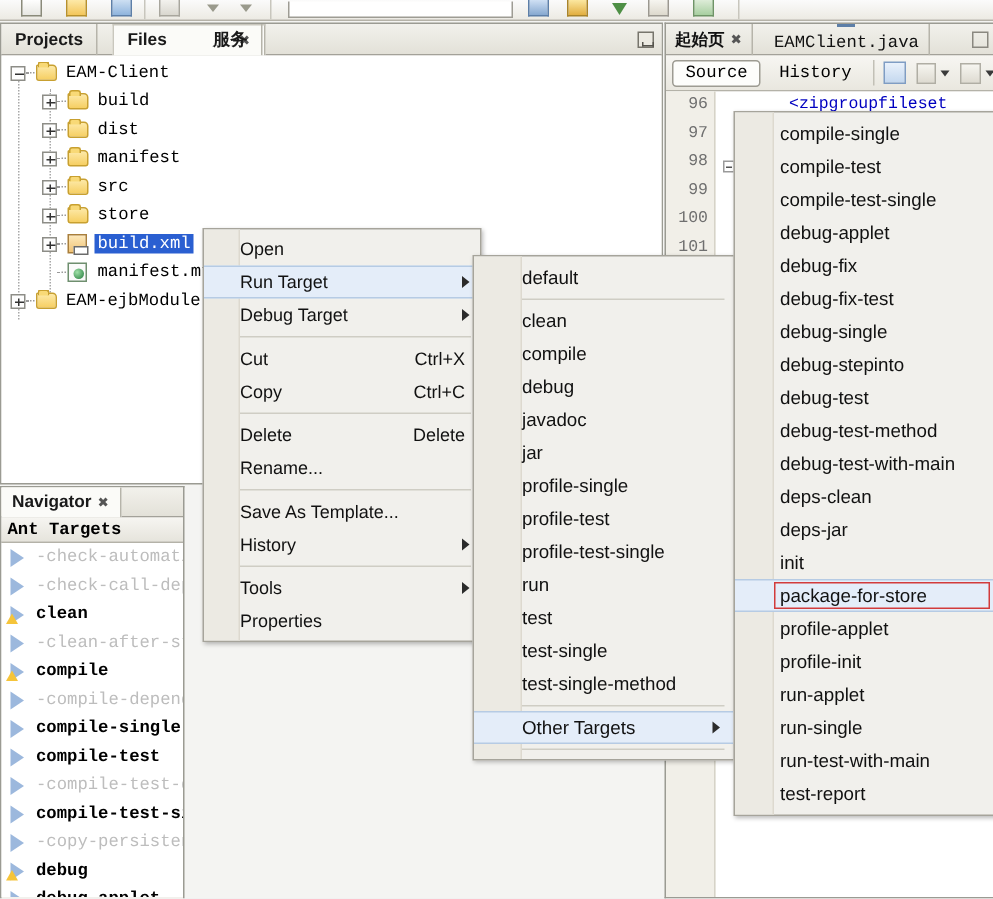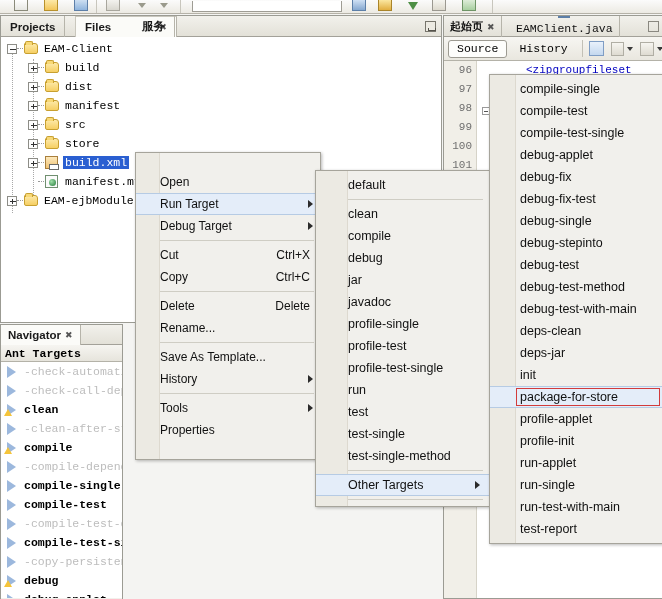--- a/index.html
+++ b/index.html
@@ -197,21 +197,21 @@
   .fold-box {
     position:absolute; width:8px;height:8px;border:1px solid #9a9a9a;background:#fff;
   }
   .fold-box::before{content:"";position:absolute;left:1px;top:3px;width:4px;height:1px;background:#555;}
 
   
   .menu {
     position:absolute; background:#f1f0ec;
     border:1px solid #a6a49b;
     box-shadow: 1px 1px 3px rgba(0,0,0,0.28);
-    padding: 18px 0;
+    padding: 2px 0;
   }
   .mi {
     position:relative; height:22px; display:flex; align-items:center;
     padding-left:24px; padding-right:10px;
     font-family:"Liberation Sans", sans-serif; font-size:12px; color:#111;
     white-space:nowrap; cursor:default;
   }
   .mi.hl { background:#e4edf9; border-top:1px solid #b6cbe4; border-bottom:1px solid #b6cbe4; }
   .mi .accel { position:absolute; right:10px; font-size:12px; color:#111; }
   .mi .arrow {
@@ -560,24 +560,24 @@
     <div class="mi2">
         <span>clean</span>
       </div>
     <div class="mi2">
         <span>compile</span>
       </div>
     <div class="mi2">
         <span>debug</span>
       </div>
     <div class="mi2">
+        <span>javadoc</span>
+      </div>
+    <div class="mi2">
         <span>jar</span>
-      </div>
-    <div class="mi2">
-        <span>javadoc</span>
       </div>
     <div class="mi2">
         <span>profile-single</span>
       </div>
     <div class="mi2">
         <span>profile-test</span>
       </div>
     <div class="mi2">
         <span>profile-test-single</span>
       </div>

